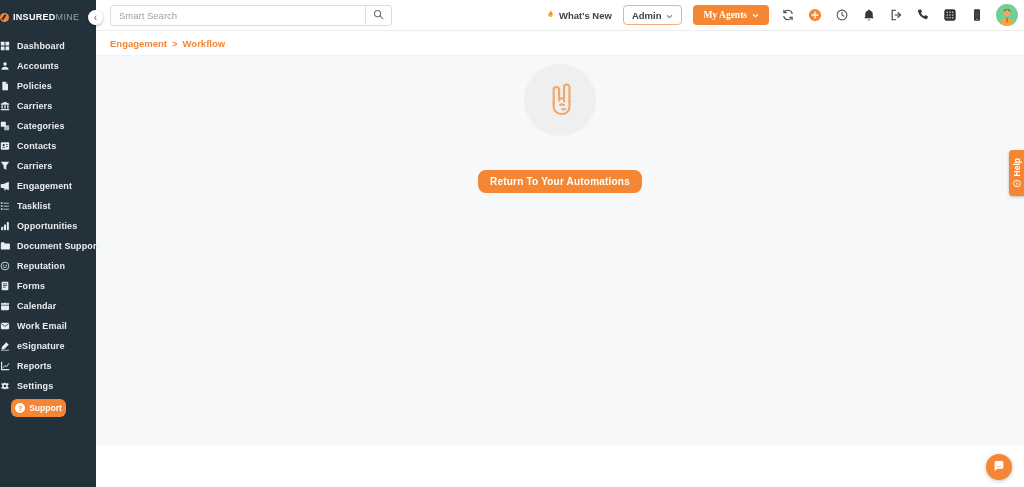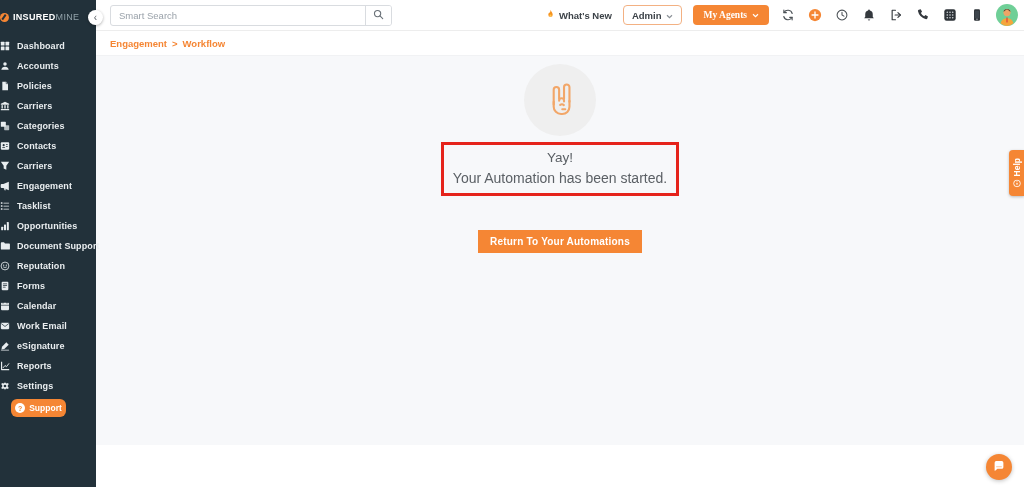--- a/index.html
+++ b/index.html
@@ -45,21 +45,21 @@
   .breadcrumb { font-size:9.5px; font-weight:600; color:#F58634; display:flex; gap:5px; align-items:center; }
   .breadcrumb a { color:#F58634; text-decoration:none; cursor:pointer; }
   .breadcrumb .sep { color:#F58634; }
 
   .content { height:389px; background:#f7f8fa; display:flex; flex-direction:column; align-items:center; }
   .success-circle { margin-top:8px; width:72px; height:72px; border-radius:50%; background:#efefef; display:flex; align-items:center; justify-content:center; }
   .success-circle svg { width:42px; height:42px; }
   .highlight-box { margin-top:6px; width:238px; border:3px solid #E5231B; background:transparent; padding:3px 4px 5px; text-align:center; }
   .msg-title { font-size:13.5px; color:#5b6065; line-height:20px; }
   .msg-sub { font-size:14px; color:#5b6065; line-height:20px; white-space:nowrap; }
-  .return-btn { margin-top:34px; background:#F58634; color:#fff; border:none; border-radius:0; font-size:10px; font-weight:700; padding:6px 12px; cursor:pointer; font-family:inherit; letter-spacing:.2px; }
+  .return-btn { margin-top:34px; background:#F58634; color:#fff; border:none; border-radius:8px; font-size:10px; font-weight:700; padding:6px 12px; cursor:pointer; font-family:inherit; letter-spacing:.2px; }
   .footer-strip { height:42px; background:#fff; }
 
   
   .help-tab { position:absolute; right:0; top:150px; width:15px; height:46px; background:#F58634; border-radius:4px 0 0 4px; box-shadow:0 1px 3px rgba(0,0,0,.25); cursor:pointer; display:flex; align-items:center; justify-content:center; z-index:8; }
   .help-inner { writing-mode:vertical-rl; transform:rotate(180deg); display:flex; align-items:center; gap:3px; color:#fff; font-size:8.5px; font-weight:700; }
   .help-inner svg { width:8px; height:8px; transform:rotate(180deg); }
 
   .chat-fab { position:absolute; right:12px; bottom:7px; width:26px; height:26px; border-radius:50%; background:#F58634; border:none; display:flex; align-items:center; justify-content:center; cursor:pointer; box-shadow:0 1px 4px rgba(0,0,0,.25); z-index:8; }
   .chat-fab svg { width:14px; height:14px; }
 </style>
@@ -396,24 +396,20 @@
         <svg viewBox="0 0 48 48" fill="none" stroke="#F2A668" stroke-width="2.4" stroke-linecap="round" stroke-linejoin="round">
           <path d="M16.8 29V12.2a3.1 3.1 0 0 1 6.2 0V22.5"></path>
           <path d="M28.6 22.5V9.4a3.1 3.1 0 0 1 6.2 0V26"></path>
           <path d="M16.8 26v5.6A8.4 8.4 0 0 0 25.2 40h1.4a8.2 8.2 0 0 0 8.2-8.2V25"></path>
           <path d="M23 24.8a2.8 2.8 0 0 1 5.6 0v.8"></path>
           <path d="M24.2 29.6c1.3-.9 3-.8 4.2.2"></path>
           <path d="M26.6 34.6h3.4"></path>
         </svg>
       </div>
 
-      <div class="highlight-box">
-        <div class="msg-title">Yay!</div>
-        <div class="msg-sub">Your Automation has been started.</div>
-      </div>
 
       <button class="return-btn">Return To Your Automations</button>
     </section>
 
     <footer class="footer-strip"></footer>
   </div>
 
   <div class="help-tab">
     <span class="help-inner">
       <svg viewBox="0 0 12 12">

